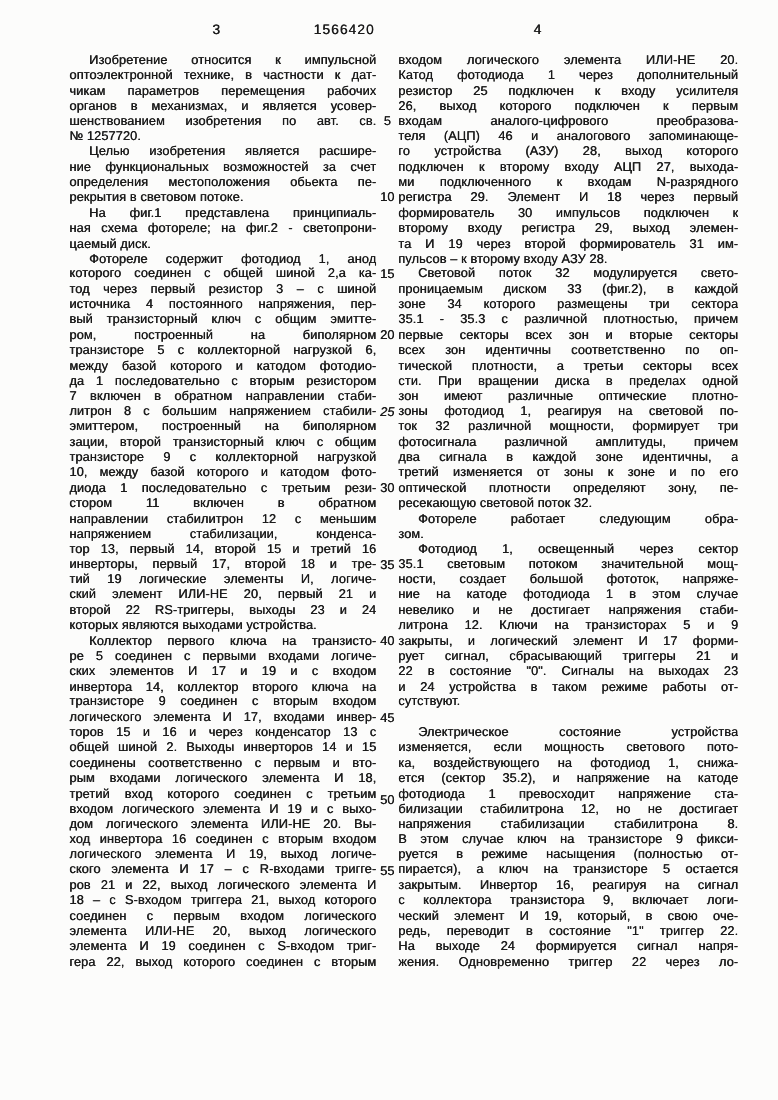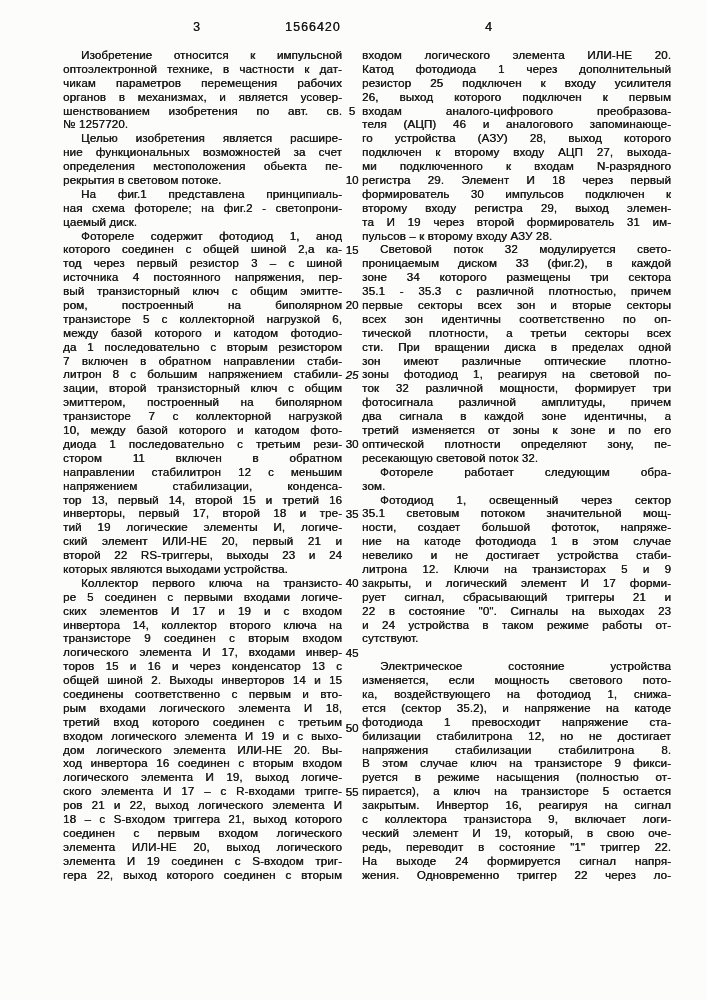--- a/index.html
+++ b/index.html
@@ -87,23 +87,23 @@
         <div class="line j">которого соединен с общей шиной 2,а ка-</div>
         <div class="line j">тод через первый резистор 3 – с шиной</div>
         <div class="line j">источника 4 постоянного напряжения, пер-</div>
         <div class="line j">вый транзисторный ключ с общим эмитте-</div>
         <div class="line j">ром, построенный на биполярном</div>
         <div class="line j">транзисторе 5 с коллекторной нагрузкой 6,</div>
         <div class="line j">между базой которого и катодом фотодио-</div>
         <div class="line j">да 1 последовательно с вторым резистором</div>
         <div class="line j">7 включен в обратном направлении стаби-</div>
         <div class="line j">литрон 8 с большим напряжением стабили-</div>
+        <div class="line j">эмиттером, построенный на биполярном</div>
         <div class="line j">зации, второй транзисторный ключ с общим</div>
-        <div class="line j">эмиттером, построенный на биполярном</div>
-        <div class="line j">транзисторе 7 с коллекторной нагрузкой</div>
+        <div class="line j">транзисторе 9 с коллекторной нагрузкой</div>
         <div class="line j">10, между базой которого и катодом фото-</div>
         <div class="line j">диода 1 последовательно с третьим рези-</div>
         <div class="line j">стором 11 включен в обратном</div>
         <div class="line j">направлении стабилитрон 12 с меньшим</div>
         <div class="line j">напряжением стабилизации, конденса-</div>
         <div class="line j">тор 13, первый 14, второй 15 и третий 16</div>
         <div class="line j">инверторы, первый 17, второй 18 и тре-</div>
         <div class="line j">тий 19 логические элементы И, логиче-</div>
         <div class="line j">ский элемент ИЛИ-НЕ 20, первый 21 и</div>
         <div class="line j">второй 22 RS-триггеры, выходы 23 и 24</div>
@@ -174,21 +174,21 @@
         <div class="line j">два сигнала в каждой зоне идентичны, а</div>
         <div class="line j">третий изменяется от зоны к зоне и по его</div>
         <div class="line j">оптической плотности определяют зону, пе-</div>
         <div class="line j flush">ресекающую световой поток 32.</div>
         <div class="line j indent">Фотореле работает следующим обра-</div>
         <div class="line j flush">зом.</div>
         <div class="line j indent">Фотодиод 1, освещенный через сектор</div>
         <div class="line j">35.1 световым потоком значительной мощ-</div>
         <div class="line j">ности, создает большой фототок, напряже-</div>
         <div class="line j">ние на катоде фотодиода 1 в этом случае</div>
-        <div class="line j">невелико и не достигает устройства стаби-</div>
+        <div class="line j">невелико и не достигает напряжения стаби-</div>
         <div class="line j">литрона 12. Ключи на транзисторах 5 и 9</div>
         <div class="line j">закрыты, и логический элемент И 17 форми-</div>
         <div class="line j">рует сигнал, сбрасывающий триггеры 21 и</div>
         <div class="line j">22 в состояние "0". Сигналы на выходах 23</div>
         <div class="line j">и 24 устройства в таком режиме работы от-</div>
         <div class="line j flush">сутствуют.</div>
         <div class="line j flush"></div>
         <div class="line j indent">Электрическое состояние устройства</div>
         <div class="line j">изменяется, если мощность светового пото-</div>
         <div class="line j">ка, воздействующего на фотодиод 1, снижа-</div>

